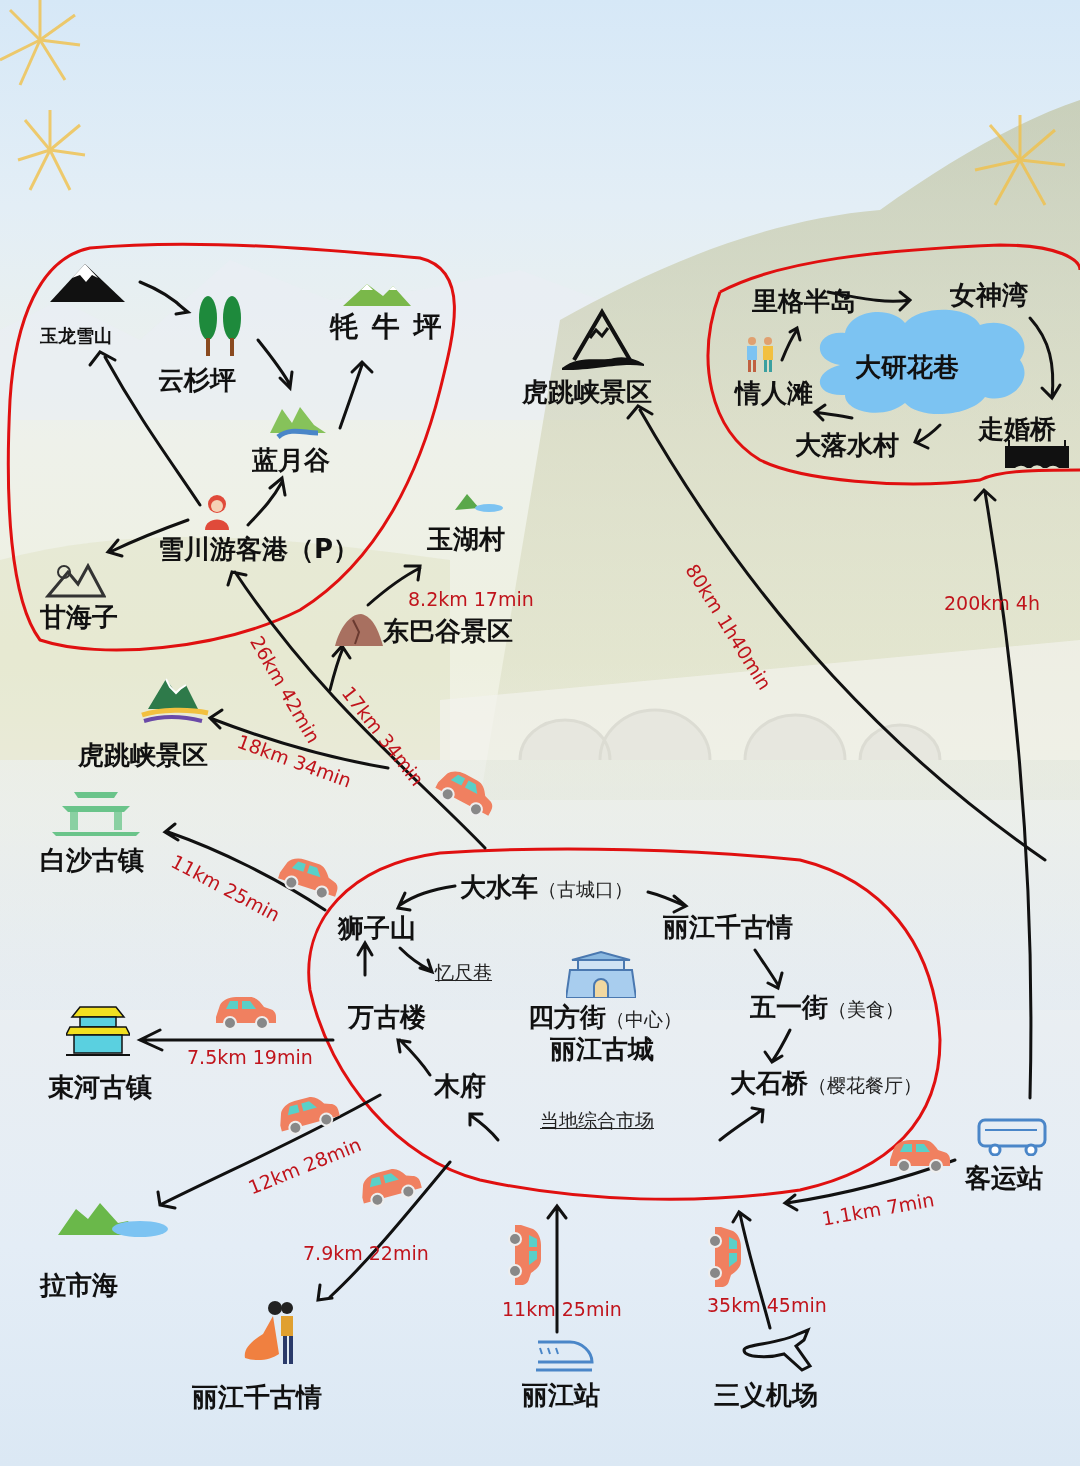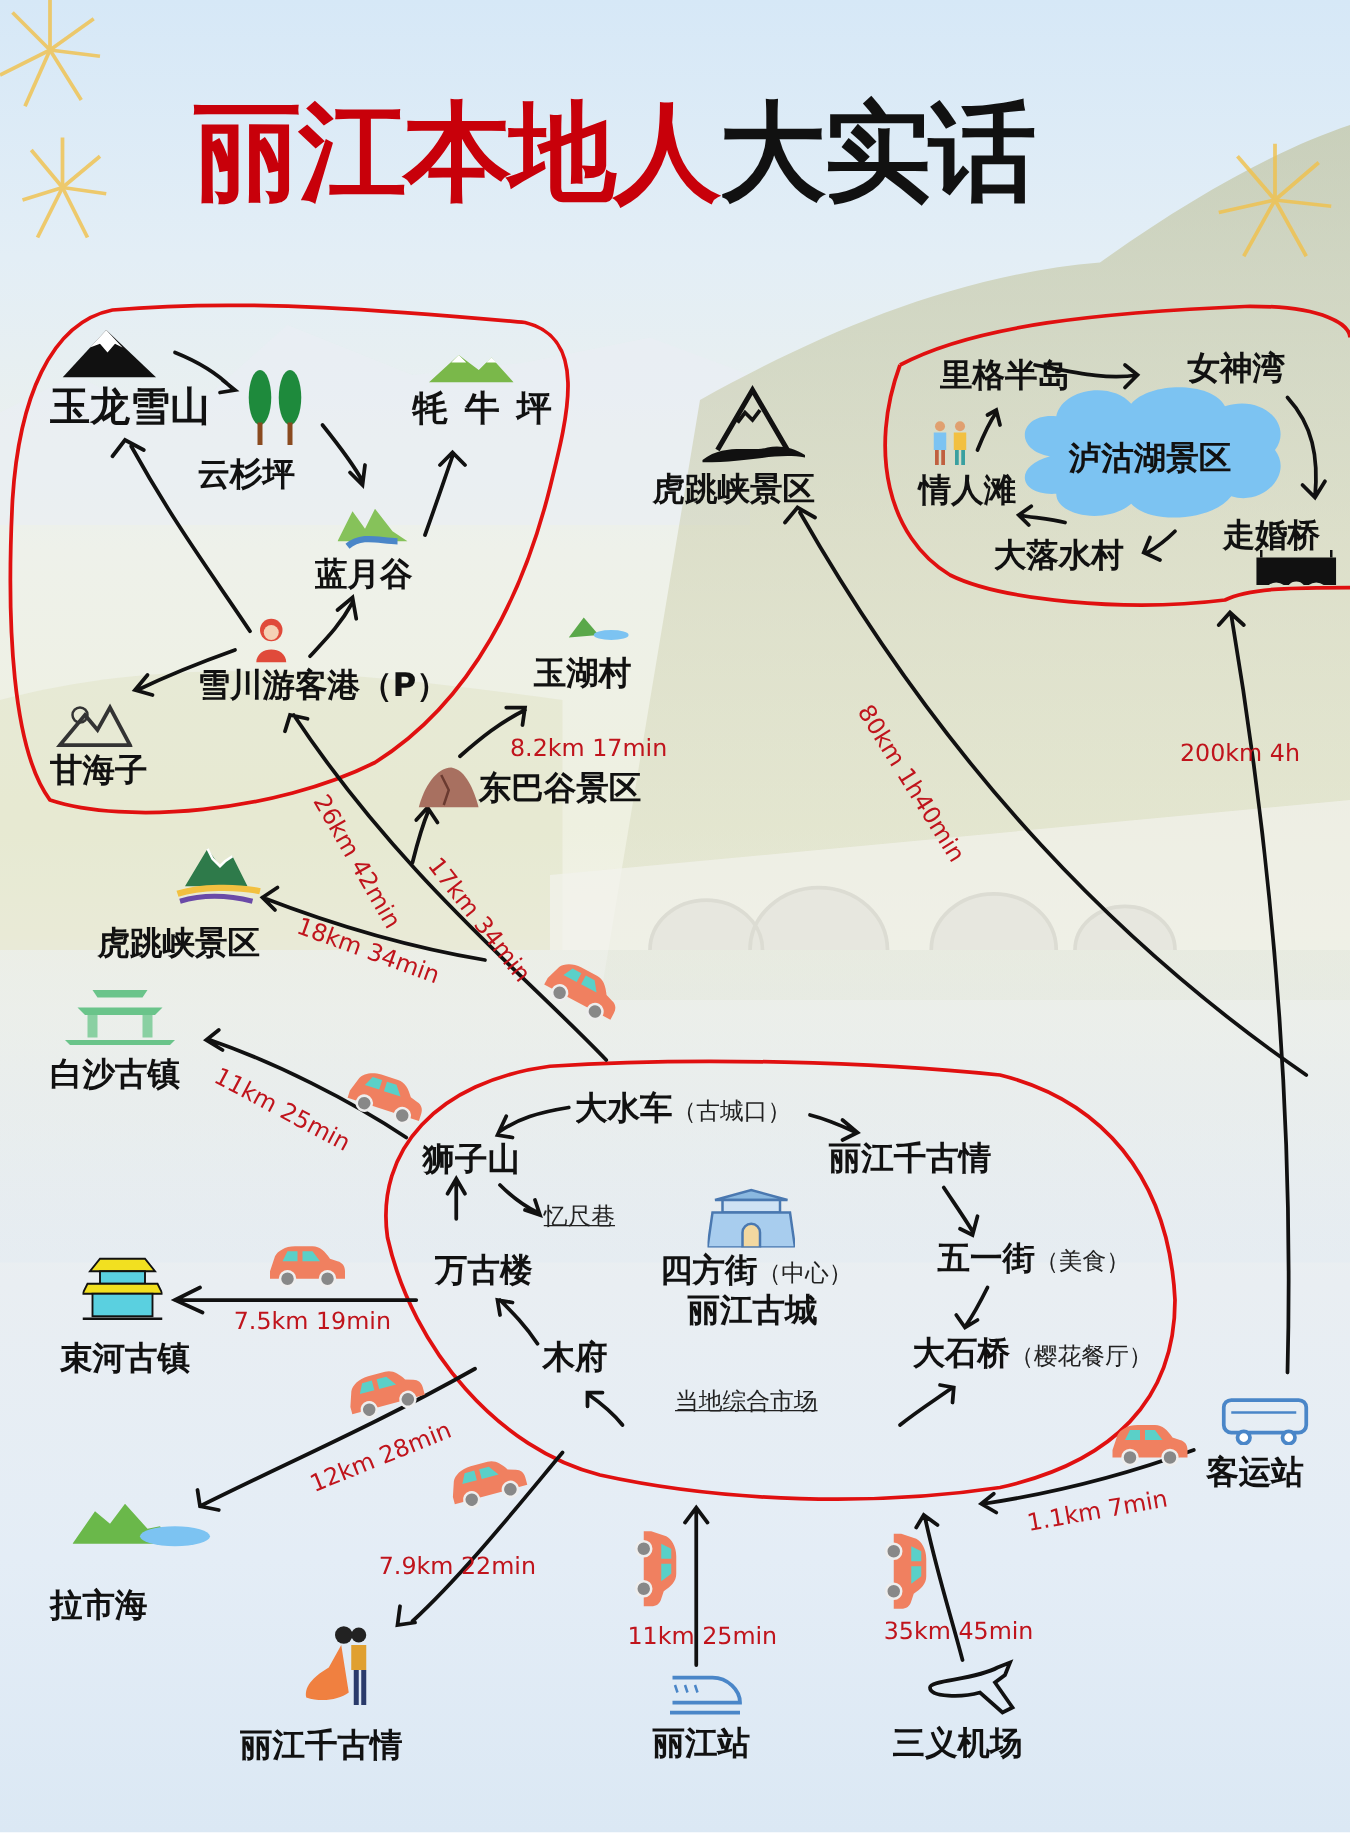--- a/index.html
+++ b/index.html
@@ -58,23 +58,20 @@
       <line x1="1020" y1="160" x2="990" y2="125"></line>
         <line x1="1020" y1="160" x2="1020" y2="115"></line>
         <line x1="1020" y1="160" x2="1055" y2="130"></line>
         <line x1="1020" y1="160" x2="1065" y2="165"></line>
         <line x1="1020" y1="160" x2="1045" y2="205"></line>
         <line x1="1020" y1="160" x2="995" y2="205"></line>
         <line x1="1020" y1="160" x2="975" y2="170"></line>
     </g>
   </svg>
 
-  <div class="title">
-    <span class="red">丽江本地人</span><span class="black">大实话</span>
-  </div>
 
   <svg class="overlay" width="1080" height="1466">
     <g fill="none" stroke="#e01010" stroke-width="3">
       <path d="M90 248 C200 238 330 250 420 258 C470 270 455 330 440 390 C420 470 380 560 300 610 C220 650 100 660 40 640 C10 600 5 500 10 400 C15 320 40 258 90 248 Z"></path>
       <path d="M720 292 C780 260 880 250 1000 245 C1060 245 1080 260 1080 270 M1080 470 C1040 470 1000 470 980 480 C900 490 800 480 760 460 C710 430 695 360 720 292"></path>
       <path d="M440 853 C560 845 700 850 800 860 C880 880 935 940 940 1040 C940 1120 890 1170 800 1190 C700 1205 580 1202 480 1180 C400 1160 330 1080 310 990 C300 920 350 865 440 853 Z"></path>
     </g>
     <g fill="none" stroke="#111" stroke-width="3" stroke-linecap="round">
 
       <path d="M140 282 C160 290 175 300 185 310 M178 304 L188 312 L176 314"></path>
@@ -122,21 +119,21 @@
       <path d="M557 1332 L557 1208 M548 1218 L557 1206 L566 1218"></path>
       <path d="M770 1328 C760 1290 750 1260 740 1214 M733 1222 L739 1212 L750 1220"></path>
       <path d="M955 1160 C900 1180 840 1195 787 1203 M795 1195 L785 1203 L797 1210"></path>
     </g>
   </svg>
 
   <svg class="icon" style="left:50px;top:262px" width="75" height="40" viewBox="0 0 75 40">
     <path d="M0 40 L35 2 L75 40 Z" fill="#111"></path>
     <path d="M22 16 L35 2 L48 16 L42 13 L36 20 L30 13 Z" fill="#fff"></path>
   </svg>
-  <div class="lbl" style="left:40px;top:310px;font-size:32px">玉龙雪山</div>
+  <div class="lbl" style="left:40px;top:321px;font-size:18px">玉龙雪山</div>
 
   <svg class="icon" style="left:196px;top:294px" width="48" height="66" viewBox="0 0 48 66">
     <ellipse cx="12" cy="24" rx="9" ry="22" fill="#1e8a3c"></ellipse>
       <rect x="10" y="44" width="4" height="18" fill="#8a4a20"></rect>
     <ellipse cx="36" cy="24" rx="9" ry="22" fill="#1e8a3c"></ellipse>
       <rect x="34" y="44" width="4" height="18" fill="#8a4a20"></rect>
   </svg>
   <div class="lbl" style="left:158px;top:365px">云杉坪</div>
 
   <svg class="icon" style="left:343px;top:280px" width="68" height="26" viewBox="0 0 68 26">
@@ -160,21 +157,21 @@
 
   <svg class="icon" style="left:44px;top:562px" width="62" height="36" viewBox="0 0 62 36">
     <path d="M4 34 L24 10 L34 22 L44 4 L60 34 Z" fill="none" stroke="#333" stroke-width="3"></path>
     <circle cx="20" cy="10" r="6" fill="none" stroke="#333" stroke-width="2"></circle>
   </svg>
   <div class="lbl" style="left:40px;top:602px">甘海子</div>
 
   <svg class="icon" style="left:810px;top:305px" width="225" height="115" viewBox="0 0 225 115">
     <path d="M30 60 C0 55 5 25 35 28 C40 5 80 0 95 18 C110 0 160 0 170 20 C200 10 225 35 210 55 C225 75 200 100 175 92 C160 112 110 115 95 98 C75 115 35 108 35 90 C5 92 0 68 30 60 Z" fill="#7cc3f2"></path>
   </svg>
-  <div class="lbl" style="left:855px;top:352px">泸沽湖景区</div>
+  <div class="lbl" style="left:855px;top:352px">大研花巷</div>
   <div class="lbl" style="left:752px;top:286px">里格半岛</div>
   <div class="lbl" style="left:950px;top:280px">女神湾</div>
   <svg class="icon" style="left:742px;top:336px" width="36" height="36" viewBox="0 0 36 36">
     <circle cx="10" cy="5" r="4" fill="#e0a070"></circle>
       <rect x="5" y="10" width="10" height="14" fill="#7cc3f2"></rect>
       <rect x="6" y="24" width="3" height="12" fill="#c06040"></rect>
       <rect x="11" y="24" width="3" height="12" fill="#c06040"></rect>
     <circle cx="26" cy="5" r="4" fill="#e0a070"></circle>
       <rect x="21" y="10" width="10" height="14" fill="#f2c040"></rect>
       <rect x="22" y="24" width="3" height="12" fill="#3aa0a0"></rect>

